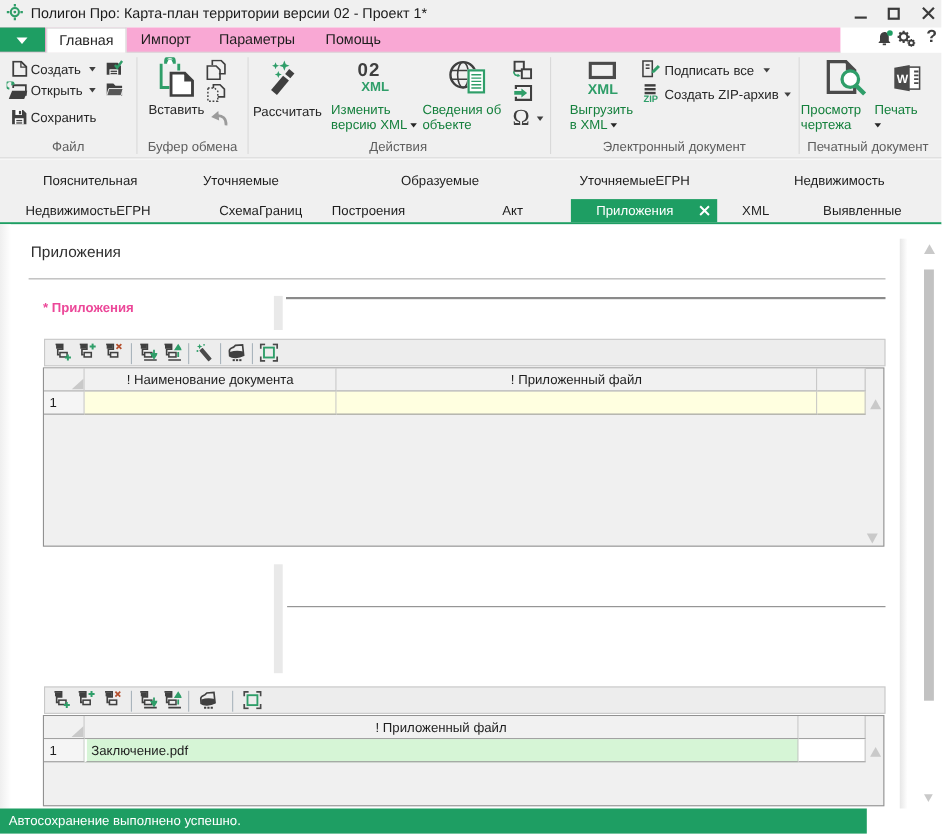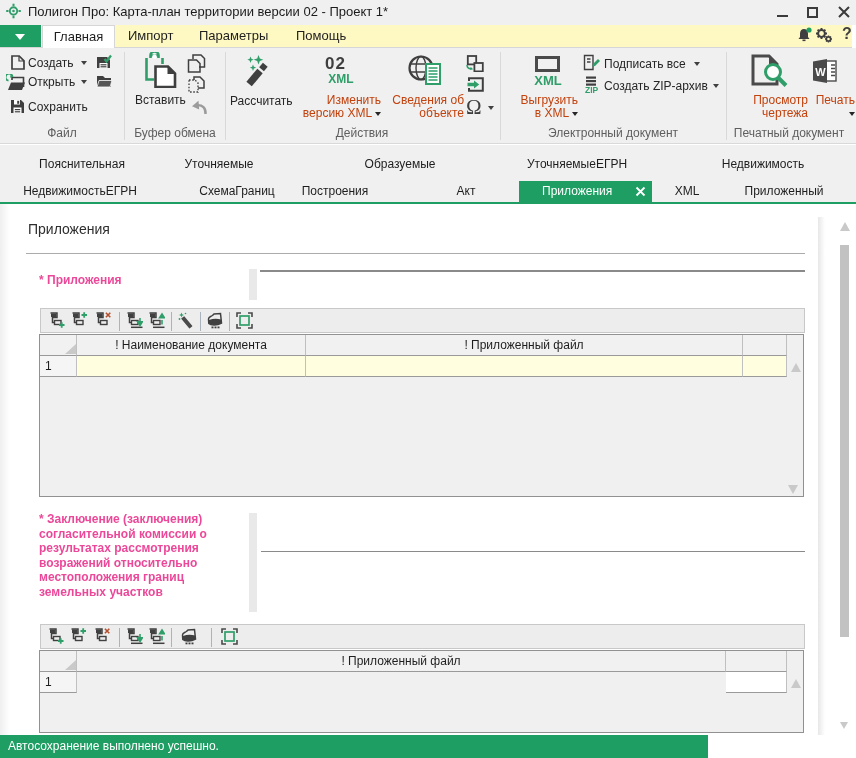--- a/index.html
+++ b/index.html
@@ -2,31 +2,31 @@
 <html><head><meta charset="utf-8">
 <style>
   * { margin:0; padding:0; box-sizing:border-box; }
   html,body { width:856px; height:758px; overflow:hidden; }
   body { font-family:"Liberation Sans", sans-serif; background:#fff; position:relative; font-size:12px; color:#1e1e1e; }
   .abs { position:absolute; }
   
   #titlebar { left:0; top:0; width:856px; height:25px; background:#f0f0f0; }
   #apptitle { left:28px; top:4px; font-size:13px; color:#1b1b1b; }
   
-  #menurow { left:0; top:25px; width:852px; height:23px; background:#fef9c3; border-bottom:1px solid #d6d6d6; }
+  #menurow { left:0; top:25px; width:764px; height:23px; background:#f9a8d4; border-bottom:1px solid #d6d6d6; }
   #greenbtn { left:0; top:0; width:41px; height:22px; background:#1e9e63; }
   #greenbtn:after { content:""; position:absolute; left:15px; top:9px; border-left:5px solid transparent; border-right:5px solid transparent; border-top:6px solid #fff; }
   .menutab { top:0; height:23px; line-height:22px; font-size:13px; color:#1e1e1e; }
   #tab-glavnaya { left:42px; width:73px; background:#fff; border:1px solid #d6d6d6; border-bottom:none; text-align:center; height:23px; }
   
   #ribbon { left:0; top:48px; width:856px; height:96px; background:#f0f0f0; border-bottom:1px solid #d9d9d9; }
   .gsep { position:absolute; top:4px; width:1px; height:88px; background:#d9d9d9; }
   .glabel { position:absolute; top:78px; width:200px; text-align:center; font-size:12px; color:#5e5e5e; }
   .rtext { position:absolute; font-size:12px; color:#262626; }
-  .rtextc { position:absolute; font-size:12px; color:#c2410c; text-align:right; line-height:13px; }
+  .rtextc { position:absolute; font-size:12px; color:#15803d; text-align:left; line-height:13px; }
   .darr { display:inline-block; width:0; height:0; border-left:3.5px solid transparent; border-right:3.5px solid transparent; border-top:4px solid #404040; vertical-align:middle; }
   
   #tabstrip { left:0; top:145px; width:856px; height:57px; background:#f0f0f0; }
   .ftab { position:absolute; font-size:12px; color:#1e1e1e; transform:translateX(-50%); }
   #greenline { left:0; top:57px; width:856px; height:2px; background:#1e9e63; }
   #activetab { left:519px; top:36px; width:133px; height:21px; background:#1e9e63; color:#fff; font-size:12px; }
   
   #content { left:0; top:204px; width:856px; height:531px; background:#fff; }
   #lshadow { left:0; top:0; width:10px; height:531px; background:linear-gradient(to right,#efefef,#ffffff); }
   #rshadow { left:818px; top:13px; width:7px; height:518px; background:linear-gradient(to right,#e7e7e7,#ffffff); }
@@ -35,21 +35,21 @@
   .blabel { position:absolute; font-weight:bold; font-size:12px; color:#ec4899; }
   .toolbar { position:absolute; left:40px; width:765px; height:25px; background:#ededed; border:1px solid #c8c8c8; }
   .tsep { position:absolute; top:3px; width:1px; height:19px; background:#a9b4bc; }
   
   .grid { position:absolute; left:39px; width:765px; border:1px solid #919191; background:#f0f0f0; }
   .cell { position:absolute; border-right:1px solid #c0c0c0; border-bottom:1px solid #9a9a9a; font-size:12px; }
   .hcell { background:#f1f1f1; text-align:center; color:#1e1e1e; }
   .tri-up { position:absolute; width:0; height:0; border-left:5px solid transparent; border-right:5px solid transparent; border-bottom:9px solid #c9c9c9; }
   .tri-dn { position:absolute; width:0; height:0; border-left:5px solid transparent; border-right:5px solid transparent; border-top:9px solid #c9c9c9; }
   
-  #statusbar { left:0; top:735px; width:708px; height:23px; background:#1e9e63; color:#fff; font-size:12px; line-height:23px; padding-left:8px; }
+  #statusbar { left:0; top:735px; width:788px; height:23px; background:#1e9e63; color:#fff; font-size:12px; line-height:23px; padding-left:8px; }
   
   #sb-thumb { left:840px; top:245px; width:9px; height:392px; background:#c2c2c2; }
 </style></head>
 <body>
   <div id="titlebar" class="abs">
     <svg class="abs" style="left:5px;top:3px" width="17" height="17" viewBox="0 0 17 17">
       <circle cx="8.5" cy="8" r="3.7" fill="none" stroke="#2f9e69" stroke-width="1.9"></circle>
       <circle cx="8.5" cy="8" r="1.3" fill="#2f9e69"></circle>
       <line x1="8.5" y1="0.7" x2="8.5" y2="3" stroke="#2f9e69" stroke-width="2"></line>
       <line x1="8.5" y1="13" x2="8.5" y2="15.3" stroke="#2f9e69" stroke-width="2"></line>
@@ -241,21 +241,21 @@
     <div class="ftab" style="left:82px;top:12px">Пояснительная</div>
     <div class="ftab" style="left:219px;top:12px">Уточняемые</div>
     <div class="ftab" style="left:400px;top:12px">Образуемые</div>
     <div class="ftab" style="left:577px;top:12px">УточняемыеЕГРН</div>
     <div class="ftab" style="left:763px;top:12px">Недвижимость</div>
     <div class="ftab" style="left:80px;top:39px">НедвижимостьЕГРН</div>
     <div class="ftab" style="left:237px;top:39px">СхемаГраниц</div>
     <div class="ftab" style="left:335px;top:39px">Построения</div>
     <div class="ftab" style="left:466px;top:39px">Акт</div>
     <div class="ftab" style="left:687px;top:39px;">XML</div>
-    <div class="ftab" style="left:784px;top:39px">Приложенный</div>
+    <div class="ftab" style="left:784px;top:39px">Выявленные</div>
     <div id="activetab" class="abs">
       <span style="position:absolute;left:23px;top:3px">Приложения</span>
       <svg style="position:absolute;left:116px;top:5px" width="11" height="11" viewBox="0 0 11 11">
         <path d="M1.5 1.5 L9.5 9.5 M9.5 1.5 L1.5 9.5" stroke="#fff" stroke-width="1.8"></path>
       </svg>
     </div>
     <div id="greenline" class="abs"></div>
   </div>
 
   <svg width="0" height="0" style="position:absolute">
@@ -357,21 +357,20 @@
       </svg>
 
       <div class="cell" style="left:0;top:21px;width:37px;height:21px;background:#f5f5f5;padding-left:5px;line-height:20px">1</div>
       <div class="cell" style="left:37px;top:21px;width:229px;height:21px;background:#ffffe0"></div>
       <div class="cell" style="left:266px;top:21px;width:437px;height:21px;background:#ffffe0"></div>
       <div class="cell" style="left:703px;top:21px;width:44px;height:21px;background:#ffffe0"></div>
       <div class="tri-up" style="left:751px;top:28px"></div>
       <div class="tri-dn" style="left:748px;top:150px"></div>
     </div>
 
-    <div class="blabel" style="left:39px;top:308px;width:215px;line-height:14.6px">* Заключение (заключения) согласительной комиссии о результатах рассмотрения возражений относительно местоположения границ земельных участков</div>
     <div class="vbar" style="left:249px;top:309px;height:99px"></div>
     <div class="fieldline" style="left:261px;top:347px;width:544px"></div>
 
     <div class="toolbar" style="top:420px">
       <svg class="abs" style="left:7px;top:3px" width="17" height="17" viewBox="0 0 17 17">
         <use href="#ic-rowadd"></use>
       </svg>
       <svg class="abs" style="left:29px;top:3px" width="17" height="17" viewBox="0 0 17 17">
         <use href="#ic-rowins"></use>
       </svg>
@@ -395,20 +394,21 @@
       </svg>
     </div>
     <div class="grid" style="top:446px;height:83px">
       <div class="cell hcell" style="left:0;top:0;width:37px;height:21px"></div>
       <div class="cell hcell" style="left:37px;top:0;width:649px;height:21px;line-height:20px">! Приложенный файл</div>
       <div class="cell hcell" style="left:686px;top:0;width:61px;height:21px"></div>
       <svg class="abs" style="left:25px;top:9px" width="11" height="10">
         <path d="M0 10 L11 10 L11 0 Z" fill="#c9c9c9"></path>
       </svg>
       <div class="cell" style="left:0;top:21px;width:37px;height:21px;background:#f5f5f5;padding-left:5px;line-height:20px">1</div>
+      <div class="cell" style="left:37px;top:21px;width:649px;height:21px;background:#d6f5d6;border-left:2px solid #fff;padding-left:4px;line-height:20px">Заключение.pdf</div>
       <div class="cell" style="left:686px;top:21px;width:61px;height:21px;background:#fff"></div>
       <div class="tri-up" style="left:751px;top:28px"></div>
     </div>
 
     <div id="rshadow" class="abs"></div>
 
     <div class="tri-up" style="left:840px;top:18px"></div>
     <div id="sb-thumb" class="abs" style="top:41px;height:392px"></div>
     <div class="tri-dn" style="left:840px;top:518px;border-left-width:4px;border-right-width:4px;border-top-width:7px"></div>
   </div>

